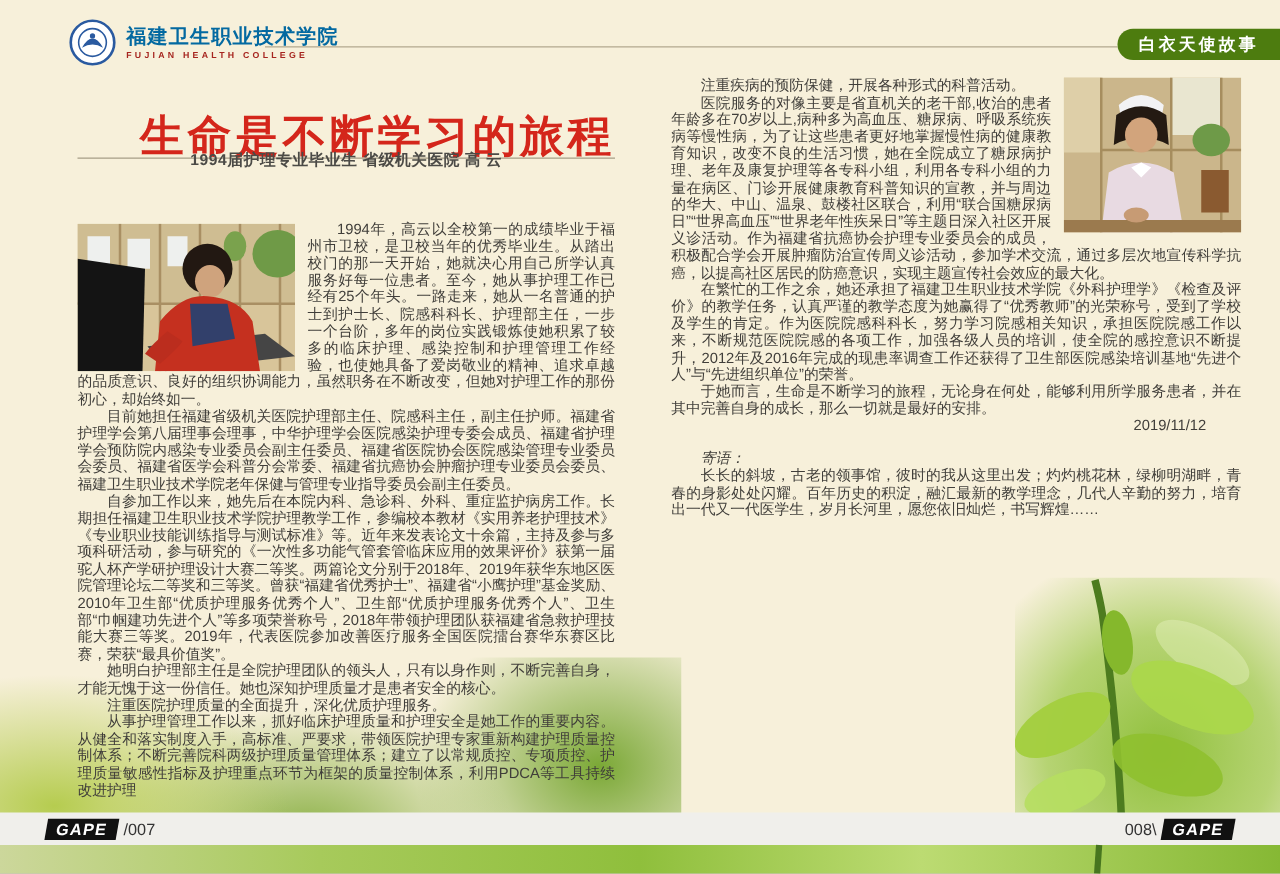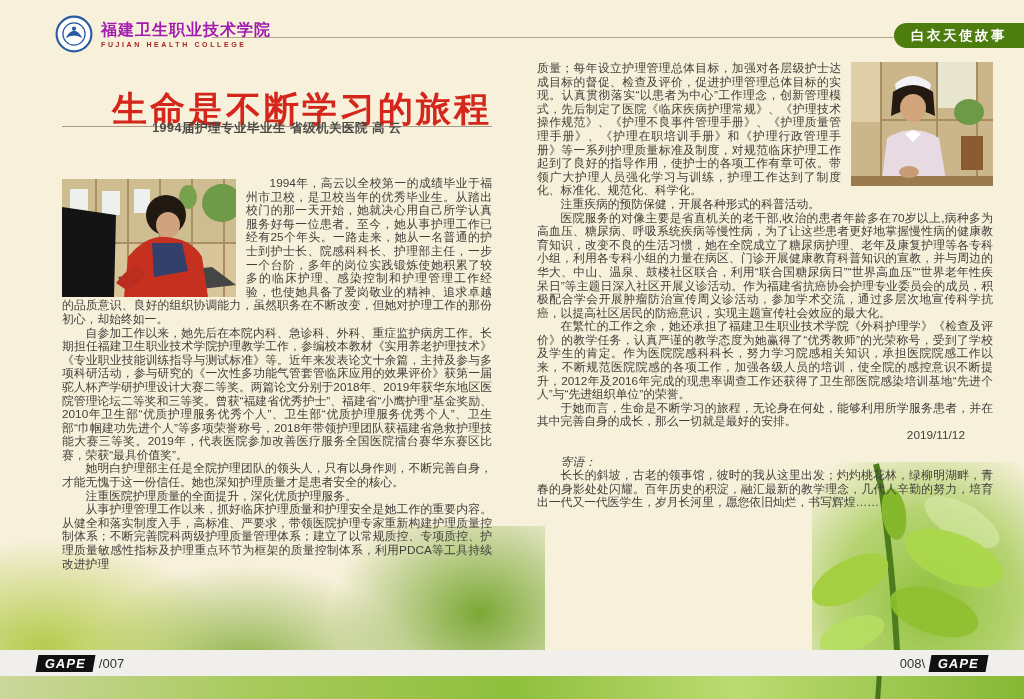--- a/index.html
+++ b/index.html
@@ -18,21 +18,21 @@
   }
   .plant-right{position:absolute;right:0;top:462px;width:212px;height:214px;z-index:0;}
   .stem-frag{position:absolute;left:876px;top:676px;width:5px;height:23px;background:#47761f;transform:rotate(4deg);z-index:4;}
   .bottom-strip{
     position:absolute;left:0;top:676px;width:1024px;height:23px;z-index:2;
     background:linear-gradient(90deg,#ccd79b,#a7ca5b 25%,#8fbf3c 50%,#bcdb72 72%,#86b834);
   }
   
   .logo{position:absolute;left:55px;top:15px;display:flex;align-items:center;gap:8px;z-index:2;}
   .logo-emblem{width:38px;height:38px;}
-  .logo-cn{font-family:Liberation Sans, sans-serif;font-weight:bold;font-size:16px;color:#a21caf;letter-spacing:1px;line-height:18px;}
+  .logo-cn{font-family:Liberation Sans, sans-serif;font-weight:bold;font-size:16px;color:#0369a1;letter-spacing:1px;line-height:18px;}
   .logo-en{font-size:7px;color:#a6251f;letter-spacing:2.6px;font-weight:bold;margin-top:2px;}
   .header-line{position:absolute;left:212px;top:37px;width:682px;height:1px;background:#b3a88f;z-index:1;}
   .banner{
     position:absolute;right:0;top:23px;width:130px;height:25px;background:#4d7c0f;
     border-radius:13px 0 0 13px;color:#fff;font-size:13.5px;font-weight:bold;letter-spacing:2.5px;
     display:flex;align-items:center;justify-content:center;z-index:2;
   }
   
   .title{position:absolute;left:62px;top:86px;width:430px;text-align:right;
     font-size:35px;font-weight:bold;color:#d4261b;letter-spacing:3px;z-index:2;}
@@ -123,20 +123,21 @@
       <ellipse cx="126" cy="18" rx="9" ry="12" fill="#7aa24d"></ellipse>
       <polygon points="0,28 54,36 52,118 0,118" fill="#141414"></polygon>
       <polygon points="56,98 150,88 174,106 70,118" fill="#454545"></polygon>
       <circle cx="104" cy="36" r="20" fill="#221812"></circle>
       <ellipse cx="106" cy="46" rx="12" ry="13" fill="#cfa37d"></ellipse>
       <path d="M66,78 Q84,56 104,58 Q130,60 140,78 L146,118 L62,118 Z" fill="#c5301f"></path>
       <path d="M90,64 L120,64 L126,92 L92,98 Z" fill="#32406b"></path>
       <path d="M72,86 Q60,96 54,104 L66,112 Q80,100 84,94 Z" fill="#bb2d1e"></path>
     </svg>
     <p class="indent">1994年，高云以全校第一的成绩毕业于福州市卫校，是卫校当年的优秀毕业生。从踏出校门的那一天开始，她就决心用自己所学认真服务好每一位患者。至今，她从事护理工作已经有25个年头。一路走来，她从一名普通的护士到护士长、院感科科长、护理部主任，一步一个台阶，多年的岗位实践锻炼使她积累了较多的临床护理、感染控制和护理管理工作经验，也使她具备了爱岗敬业的精神、追求卓越的品质意识、良好的组织协调能力，虽然职务在不断改变，但她对护理工作的那份初心，却始终如一。</p>
+    <p class="indent">目前她担任福建省级机关医院护理部主任、院感科主任，副主任护师。福建省护理学会第八届理事会理事，中华护理学会医院感染护理专委会成员、福建省护理学会预防院内感染专业委员会副主任委员、福建省医院协会医院感染管理专业委员会委员、福建省医学会科普分会常委、福建省抗癌协会肿瘤护理专业委员会委员、福建卫生职业技术学院老年保健与管理专业指导委员会副主任委员。</p>
     <p class="indent">自参加工作以来，她先后在本院内科、急诊科、外科、重症监护病房工作。长期担任福建卫生职业技术学院护理教学工作，参编校本教材《实用养老护理技术》《专业职业技能训练指导与测试标准》等。近年来发表论文十余篇，主持及参与多项科研活动，参与研究的《一次性多功能气管套管临床应用的效果评价》获第一届驼人杯产学研护理设计大赛二等奖。两篇论文分别于2018年、2019年获华东地区医院管理论坛二等奖和三等奖。曾获“福建省优秀护士”、福建省“小鹰护理”基金奖励、2010年卫生部“优质护理服务优秀个人”、卫生部“优质护理服务优秀个人”、卫生部“巾帼建功先进个人”等多项荣誉称号，2018年带领护理团队获福建省急救护理技能大赛三等奖。2019年，代表医院参加改善医疗服务全国医院擂台赛华东赛区比赛，荣获“最具价值奖”。</p>
     <p class="indent">她明白护理部主任是全院护理团队的领头人，只有以身作则，不断完善自身，才能无愧于这一份信任。她也深知护理质量才是患者安全的核心。</p>
     <p class="indent">注重医院护理质量的全面提升，深化优质护理服务。</p>
     <p class="indent">从事护理管理工作以来，抓好临床护理质量和护理安全是她工作的重要内容。从健全和落实制度入手，高标准、严要求，带领医院护理专家重新构建护理质量控制体系；不断完善院科两级护理质量管理体系；建立了以常规质控、专项质控、护理质量敏感性指标及护理重点环节为框架的质量控制体系，利用PDCA等工具持续改进护理</p>
   </div>
 
   <div class="article article-right">
     <svg class="photo-right" viewBox="0 0 142 124" preserveAspectRatio="none">
       <rect width="142" height="124" fill="#cbb68b"></rect>
       <rect x="0" y="0" width="30" height="60" fill="#decfa8"></rect>
@@ -151,21 +152,20 @@
       <rect x="110" y="74" width="22" height="34" fill="#8a5a30"></rect>
       <path d="M44,22 Q62,6 80,22 L78,34 Q62,25 46,34 Z" fill="#f2f2f4"></path>
       <path d="M46,30 Q62,22 78,30 L78,36 Q62,28 46,36 Z" fill="#5b7fc2"></path>
       <path d="M42,30 Q62,16 82,30 L84,54 Q62,42 40,54 Z" fill="#241a12"></path>
       <ellipse cx="62" cy="46" rx="13" ry="14" fill="#d2a47c"></ellipse>
       <path d="M30,124 L36,76 Q62,60 88,76 L96,124 Z" fill="#e8dae2"></path>
       <path d="M54,72 L62,80 L70,72 L62,68 Z" fill="#ffffff"></path>
       <rect x="0" y="114" width="142" height="10" fill="#9b7a4e"></rect>
       <ellipse cx="58" cy="110" rx="10" ry="6" fill="#c79b74"></ellipse>
     </svg>
-    <p>质量；每年设立护理管理总体目标，加强对各层级护士达成目标的督促、检查及评价，促进护理管理总体目标的实现。认真贯彻落实“以患者为中心”工作理念，创新管理模式，先后制定了医院《临床疾病护理常规》、《护理技术操作规范》、《护理不良事件管理手册》、《护理质量管理手册》、《护理在职培训手册》和《护理行政管理手册》等一系列护理质量标准及制度，对规范临床护理工作起到了良好的指导作用，使护士的各项工作有章可依。带领广大护理人员强化学习与训练，护理工作达到了制度化、标准化、规范化、科学化。</p>
     <p class="indent">注重疾病的预防保健，开展各种形式的科普活动。</p>
     <p class="indent">医院服务的对像主要是省直机关的老干部,收治的患者年龄多在70岁以上,病种多为高血压、糖尿病、呼吸系统疾病等慢性病，为了让这些患者更好地掌握慢性病的健康教育知识，改变不良的生活习惯，她在全院成立了糖尿病护理、老年及康复护理等各专科小组，利用各专科小组的力量在病区、门诊开展健康教育科普知识的宣教，并与周边的华大、中山、温泉、鼓楼社区联合，利用“联合国糖尿病日”“世界高血压”“世界老年性疾呆日”等主题日深入社区开展义诊活动。作为福建省抗癌协会护理专业委员会的成员，积极配合学会开展肿瘤防治宣传周义诊活动，参加学术交流，通过多层次地宣传科学抗癌，以提高社区居民的防癌意识，实现主题宣传社会效应的最大化。</p>
     <p class="indent">在繁忙的工作之余，她还承担了福建卫生职业技术学院《外科护理学》《检查及评价》的教学任务，认真严谨的教学态度为她赢得了“优秀教师”的光荣称号，受到了学校及学生的肯定。作为医院院感科科长，努力学习院感相关知识，承担医院院感工作以来，不断规范医院院感的各项工作，加强各级人员的培训，使全院的感控意识不断提升，2012年及2016年完成的现患率调查工作还获得了卫生部医院感染培训基地“先进个人”与“先进组织单位”的荣誉。</p>
     <p class="indent">于她而言，生命是不断学习的旅程，无论身在何处，能够利用所学服务患者，并在其中完善自身的成长，那么一切就是最好的安排。</p>
     <p class="date-line">2019/11/12</p>
     <p class="indent msg-label">寄语：</p>
     <p class="indent">长长的斜坡，古老的领事馆，彼时的我从这里出发；灼灼桃花林，绿柳明湖畔，青春的身影处处闪耀。百年历史的积淀，融汇最新的教学理念，几代人辛勤的努力，培育出一代又一代医学生，岁月长河里，愿您依旧灿烂，书写辉煌……</p>
   </div>
 
   <div class="footer-band">

